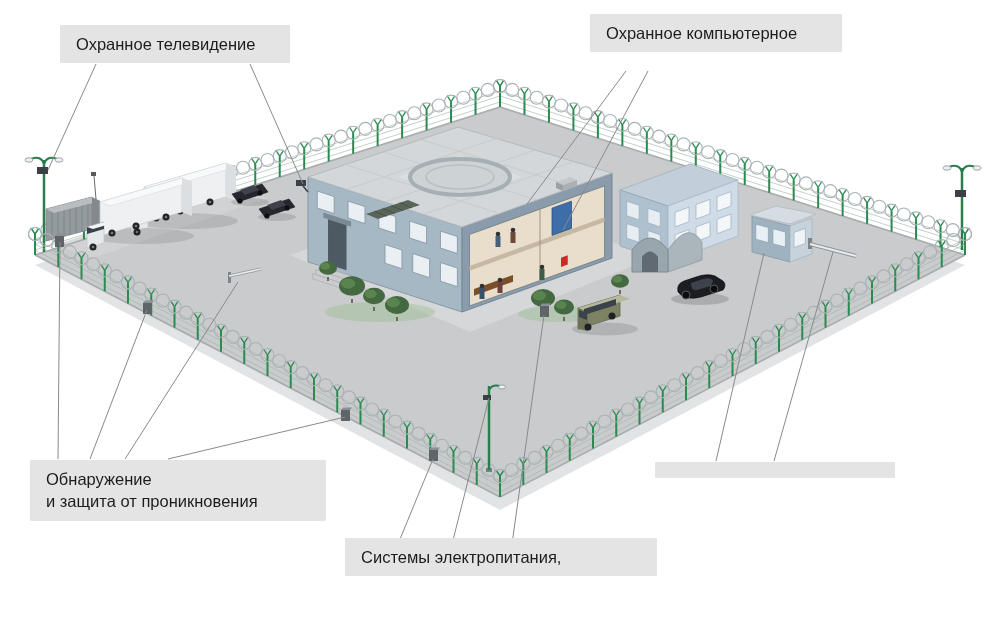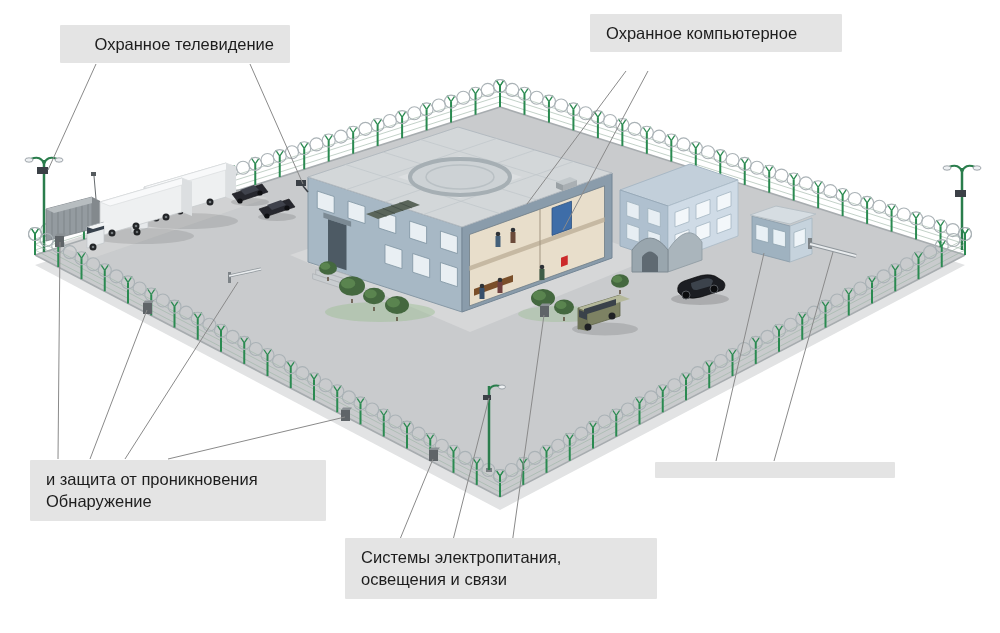--- a/index.html
+++ b/index.html
@@ -7,21 +7,21 @@
     position:relative;width:1000px;height:633px;background:#ffffff;
     font-family:"Liberation Sans",sans-serif;overflow:hidden;
   }
   #scene{position:absolute;left:0;top:0;z-index:1}
   .callout{
     position:absolute;z-index:2;
     background:var(--label-bg,#e4e4e4);color:var(--label-text,#1d1d1d);
     font-size:16.5px;line-height:1.36;padding:8px 16px;border-radius:1px;
   }
   .callout .ln{display:block;white-space:nowrap}
-  .center{text-align:right}
+  .center{text-align:left}
   #callout-cctv{left:60px;top:25px;width:198px}
   #callout-network{left:590px;top:14px;width:220px}
   #callout-intrusion{left:30px;top:460px;width:264px}
   #callout-power{left:345px;top:538px;width:280px}
   #callout-access{left:655px;top:462px;width:208px}
 </style>
 </head>
 <body>
 
 <svg id="scene" viewBox="0 0 1000 633" width="1000" height="633">
@@ -734,21 +734,20 @@
   </g>
 </svg>
 
 <div class="callout center" id="callout-cctv">
   <span class="ln">Охранное телевидение</span>
 </div>
 <div class="callout" id="callout-network">
   <span class="ln">Охранное компьютерное</span>
 </div>
 <div class="callout" id="callout-intrusion">
+  <span class="ln">Обнаружение</span>
   <span class="ln">и защита от проникновения</span>
-  <span class="ln">Обнаружение</span>
 </div>
 <div class="callout" id="callout-power">
   <span class="ln">Системы электропитания,</span>
-  <span class="ln">освещения и связи</span>
 </div>
 <div class="callout" id="callout-access">
 </div>
 
 </body></html>

